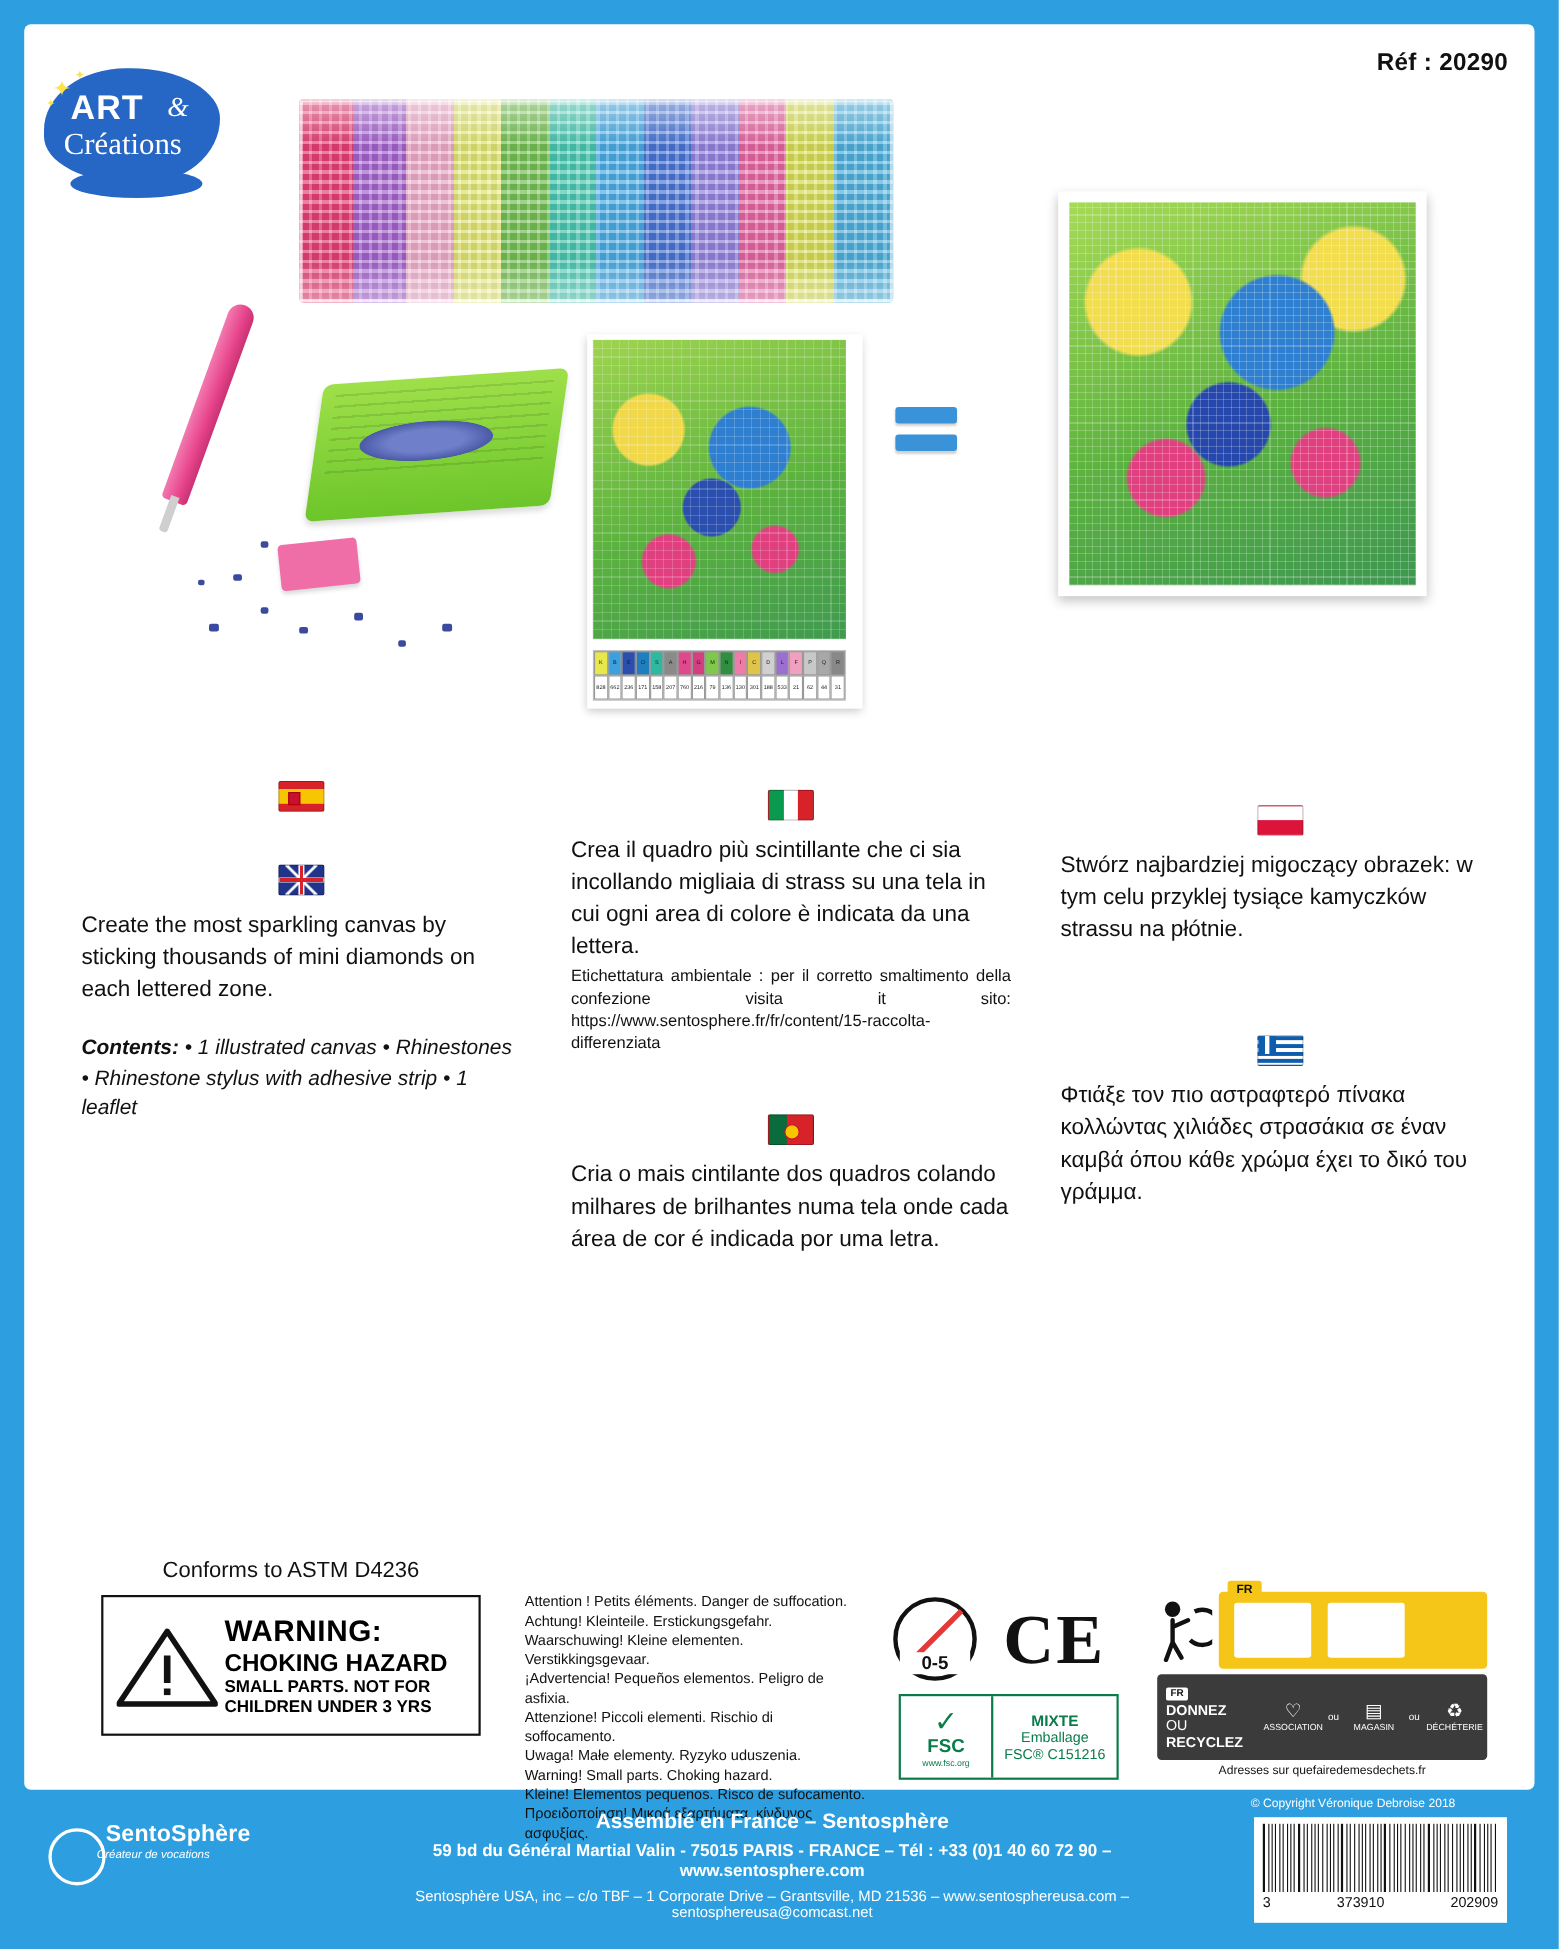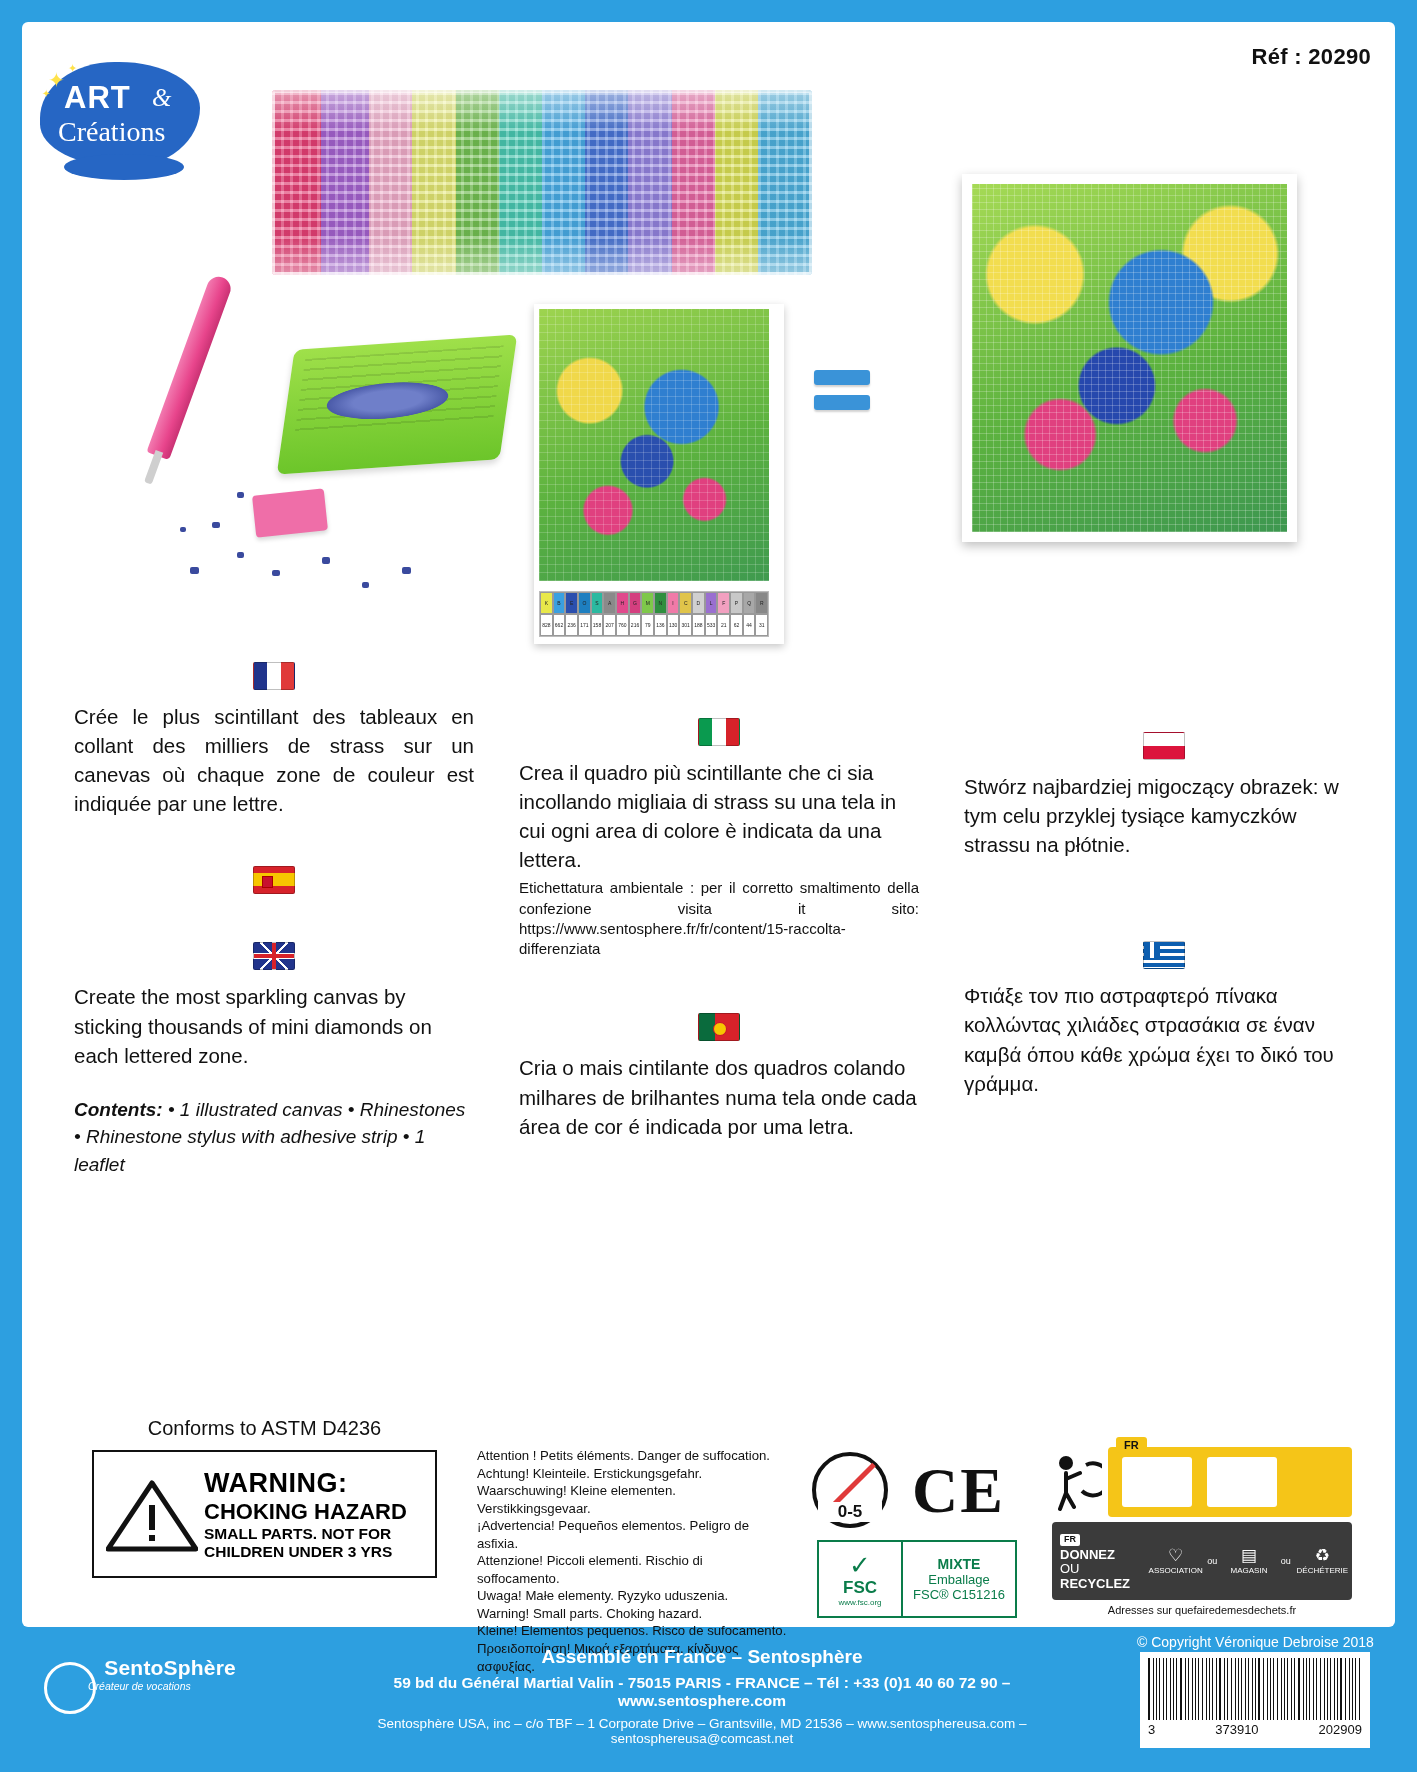--- a/index.html
+++ b/index.html
@@ -333,33 +333,33 @@
     position:absolute;left:0;top:1612px;width:1373px;height:116px;color:#fff;
   }
   .sentoLogo{
     position:absolute;left:24px;top:22px;width:190px;text-align:center;color:#fff;
   }
   .sentoLogo .sphere{
     position:absolute;left:-2px;top:6px;width:46px;height:46px;border-radius:50%;
     border:3px solid #fff;
   }
   .sentoLogo .nm{
-    font-size:21px;font-weight:bold;padding-left:42px;text-align:right;letter-spacing:.2px;
+    font-size:21px;font-weight:bold;padding-left:42px;text-align:center;letter-spacing:.2px;
   }
   .sentoLogo .sub{
     font-size:10.5px;padding-left:42px;text-align:left;font-style:italic;
   }
   .footCenter{
     position:absolute;left:300px;top:12px;width:760px;text-align:center;
   }
   .footCenter .l1{font-size:19px;font-weight:bold;margin-bottom:6px;}
   .footCenter .l2{font-size:15.5px;font-weight:bold;margin-bottom:6px;}
   .footCenter .l3{font-size:13.5px;}
   .copyright{
-    position:absolute;left:1115px;top:0px;font-size:14px;color:#fff;
+    position:absolute;left:1115px;top:0px;font-size:11px;color:#fff;
   }
   .barcodeBox{
     position:absolute;left:1118px;top:18px;width:230px;height:96px;background:#fff;
     padding:6px 8px;box-sizing:border-box;
   }
   .bars{height:62px;display:flex;align-items:stretch;gap:1px;}
   .bars i{display:block;background:#111;}
   .barnum{
     display:flex;justify-content:space-between;font-size:13px;color:#111;
     font-family:"Liberation Sans", sans-serif;padding-top:2px;
@@ -465,24 +465,20 @@
 
     <div class="finalPhoto">
       <div class="finalArt">
         <div class="sparkleGrid"></div>
       </div>
     </div>
 
     <div class="cols">
 
       <div class="col c1">
-        <div class="blk">
-          <span class="flag f-fr"></span>
-          <p class="ptext just">Crée le plus scintillant des tableaux en collant des milliers de strass sur un canevas où chaque zone de couleur est indiquée par une lettre.</p>
-        </div>
         <div class="blk" style="margin-top:48px;">
           <span class="flag f-es"></span>
         </div>
         <div class="blk" style="margin-top:48px;">
           <span class="flag f-gb"></span>
           <p class="ptext">Create the most sparkling canvas by sticking thousands of mini diamonds on each lettered zone.</p>
         </div>
         <p class="contents">
           <b>Contents:</b>
           <span>• 1 illustrated canvas • Rhinestones • Rhinestone stylus with adhesive strip • 1 leaflet</span>

